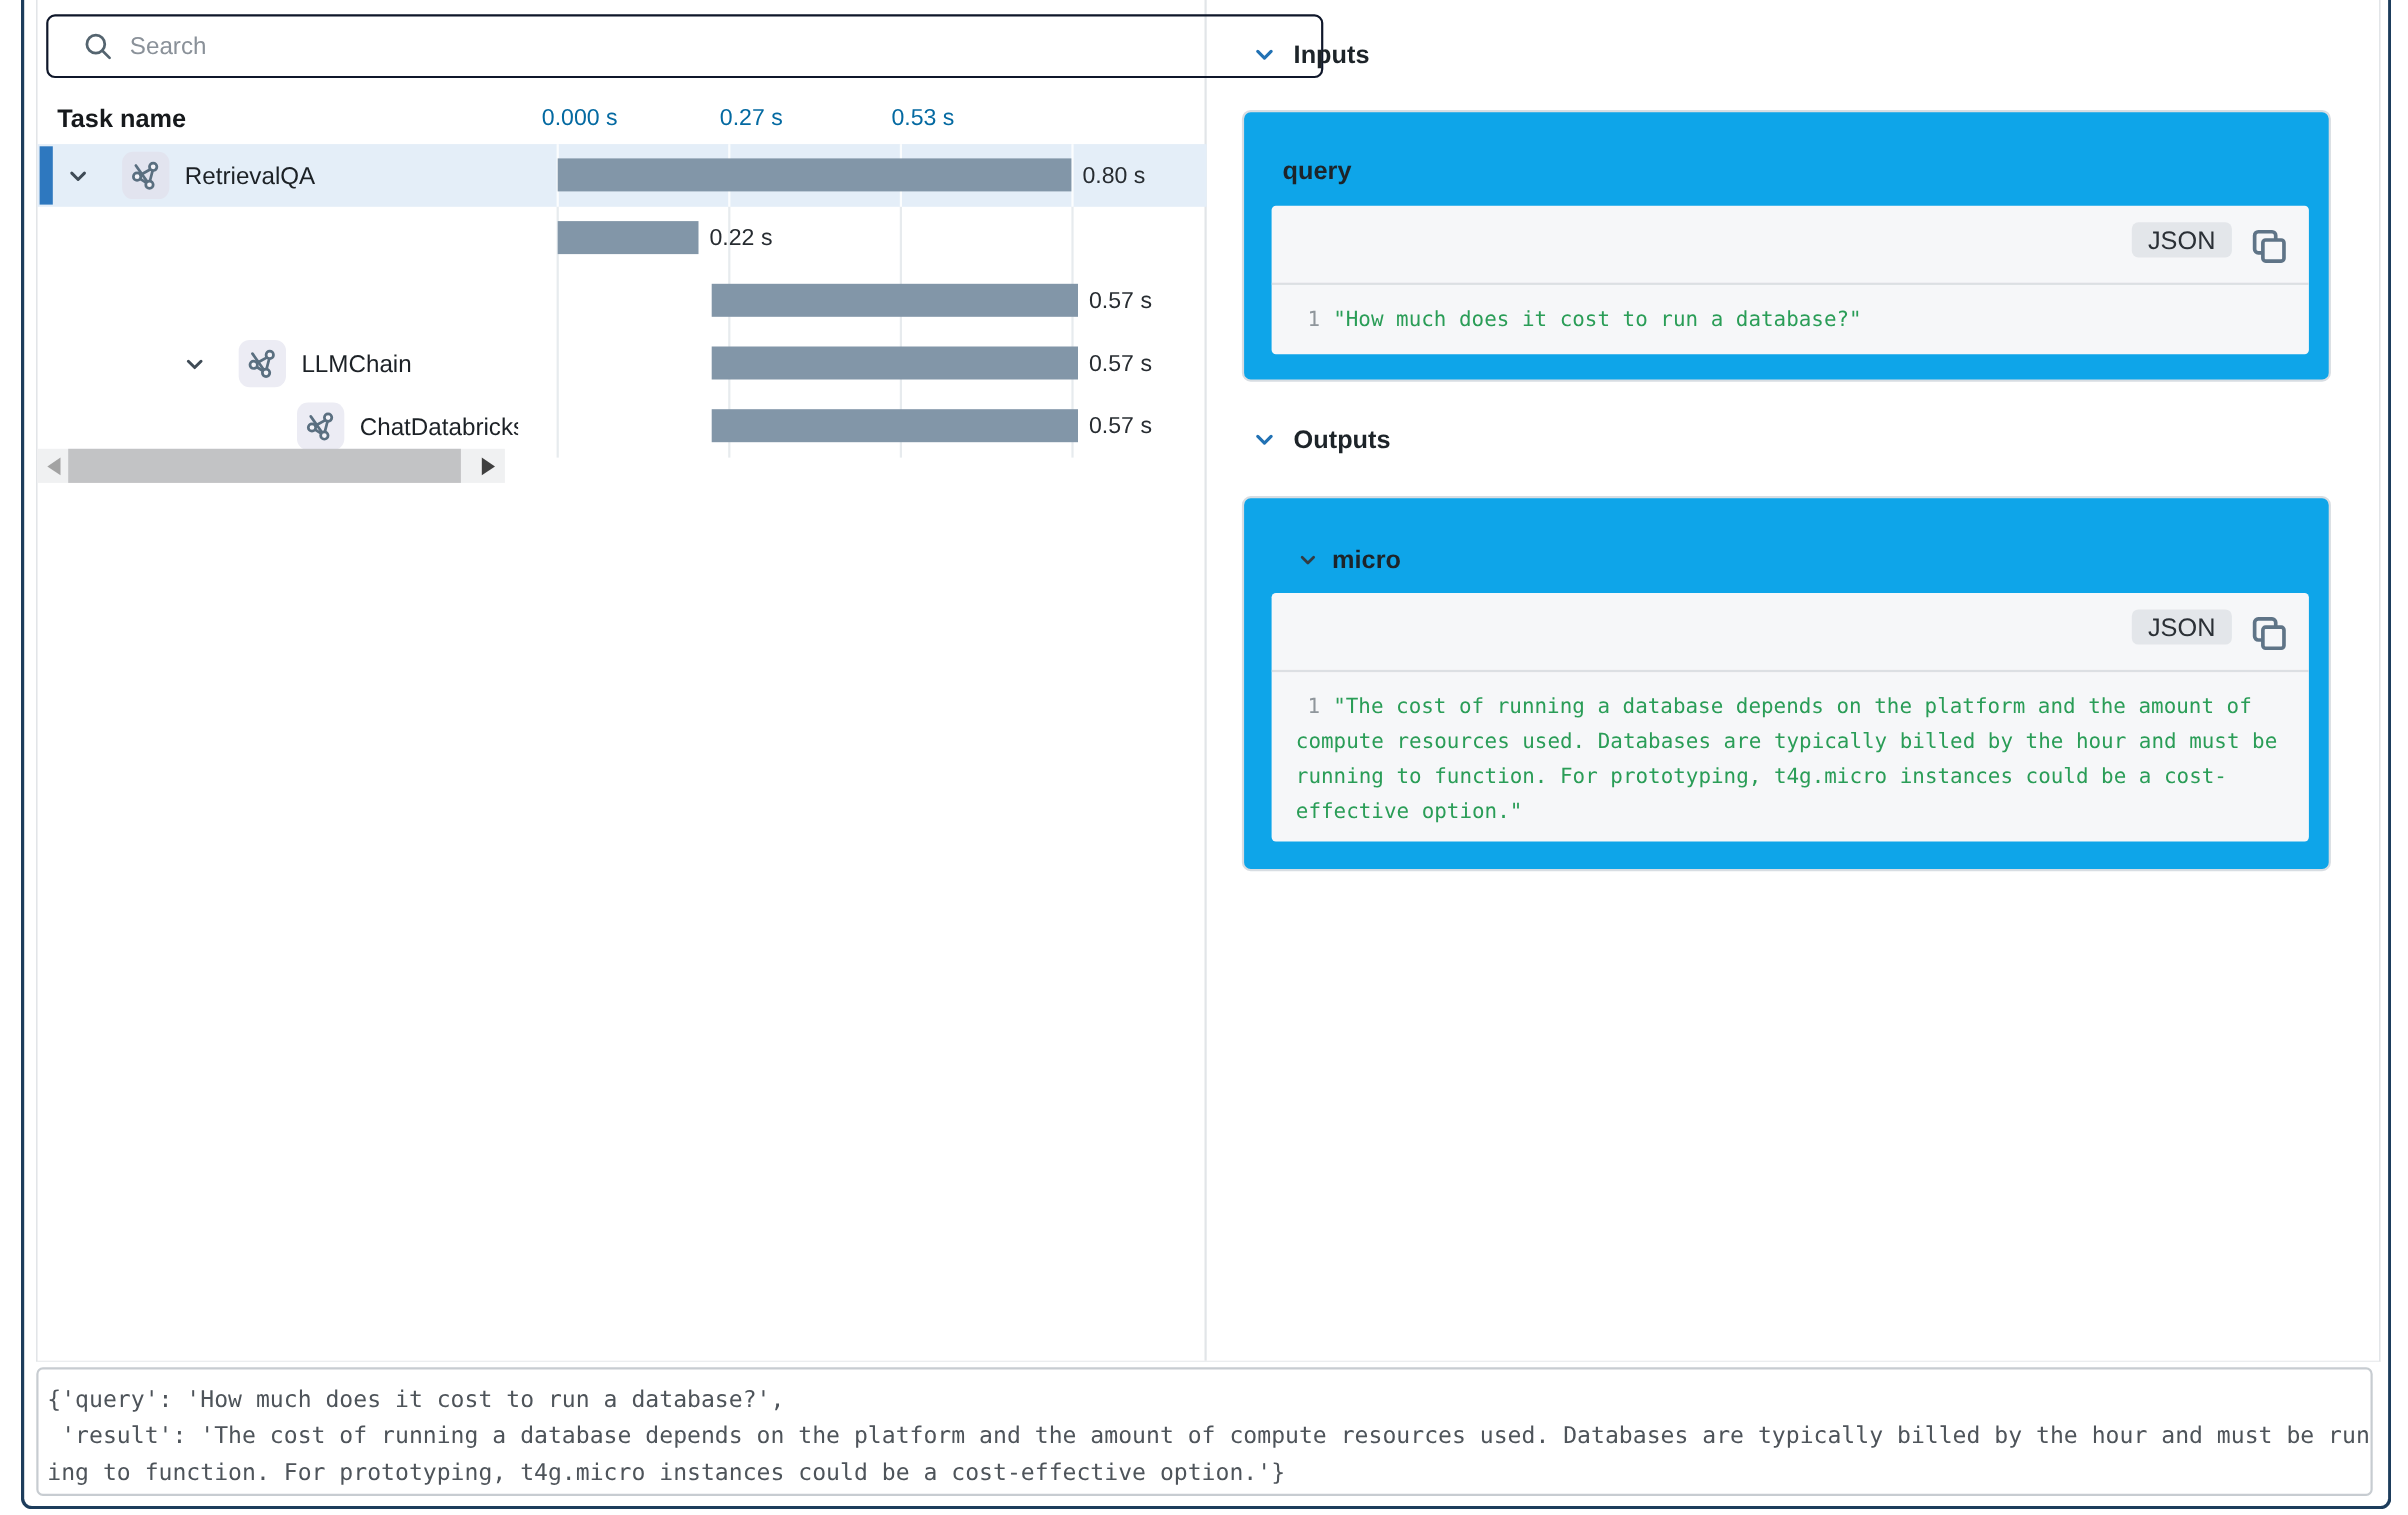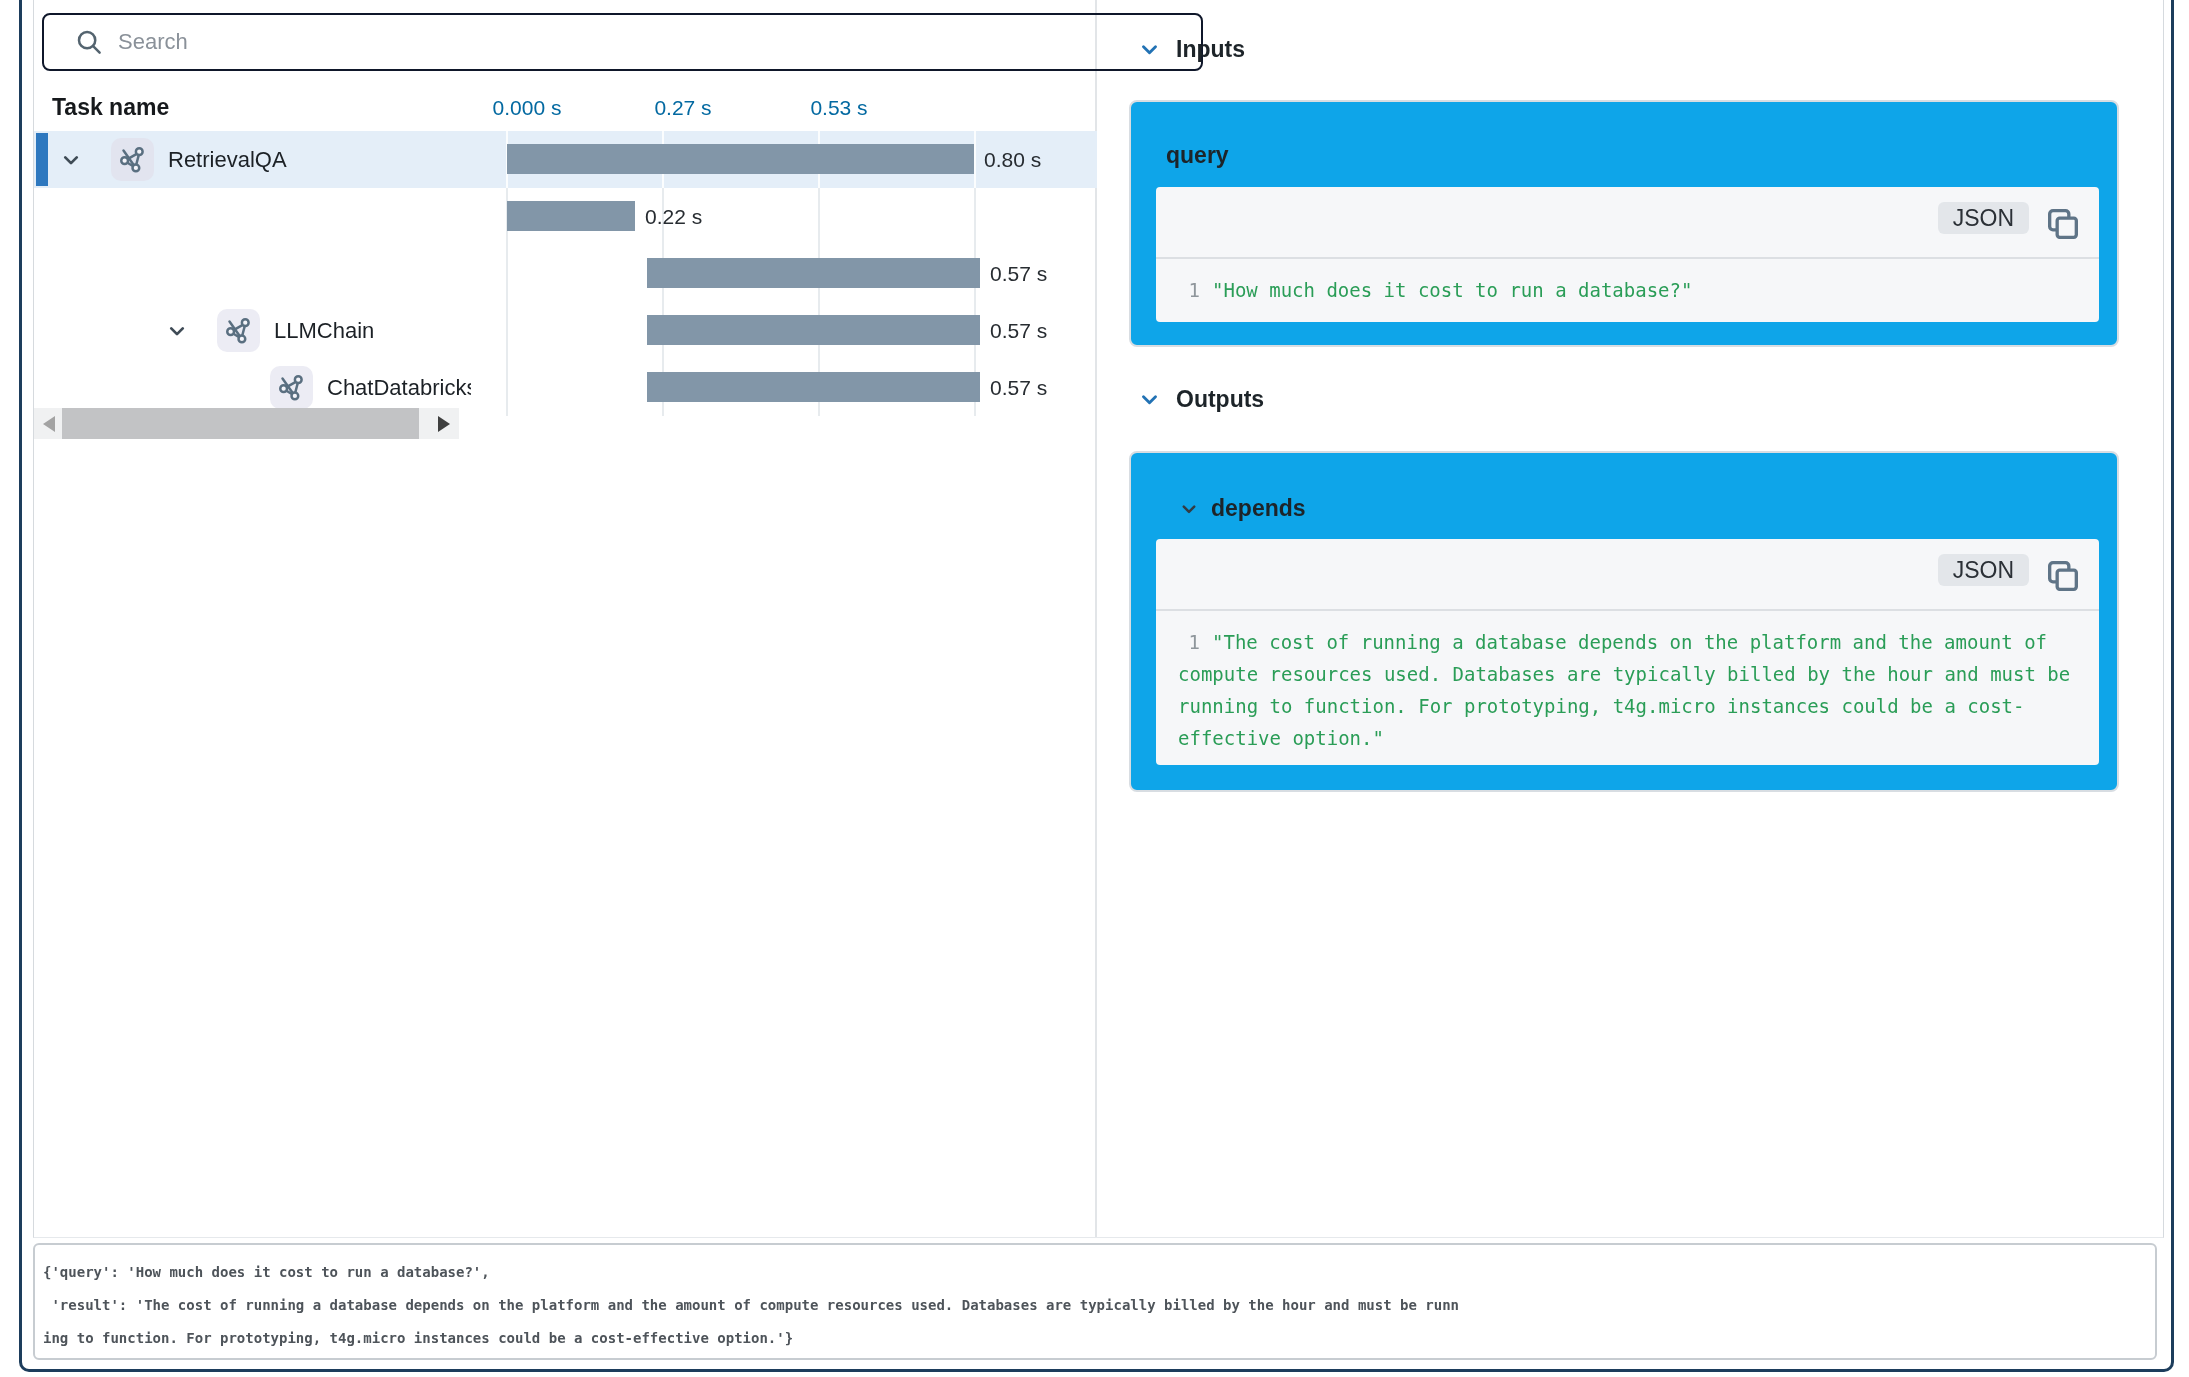--- a/index.html
+++ b/index.html
@@ -86,21 +86,21 @@
     border:none;border-radius:6px;font-size:23px;color:#2b3036;display:flex;align-items:center;
     font-family:"Liberation Sans","DejaVu Sans",sans-serif;}
   .copy-btn{position:absolute;right:16px;top:17px;width:40px;height:40px;background:none;border:none;padding:0;}
   .code-body{padding:15px 22px;font-size:19px;line-height:32px;color:var(--green);}
   .ln{color:#8f969c;display:inline-block;min-width:22px;text-align:right;margin-right:12px;}
   .code-str{color:var(--green);}
 
   
   .raw-box{position:absolute;left:33px;top:1243px;width:2124px;height:117px;
     border:2px solid #c7ccd1;border-radius:6px;padding:11px 8px;overflow:hidden;}
-  .raw-line{font-size:14px;line-height:33px;color:#4e545a;white-space:pre;font-weight:bold;}
+  .raw-line{font-size:21px;line-height:33px;color:#4e545a;white-space:pre;}
 </style>
 </head>
 <body>
 
 <svg width="0" height="0" style="position:absolute">
   <defs>
     <g id="i-chain" fill="none" stroke="#5a6f80" stroke-width="2.2" stroke-linecap="round">
       <line x1="4" y1="4" x2="14" y2="18.2"></line>
       <line x1="16.2" y1="6.8" x2="7.6" y2="11.6"></line>
       <line x1="7.2" y1="14.6" x2="12.6" y2="18"></line>
@@ -256,21 +256,21 @@
           <use href="#i-chevron"></use>
         </svg>
       <span class="title">Outputs</span>
     </div>
 
     <div class="card outputs-card">
       <div class="result-row">
         <svg width="20" height="20" viewBox="0 0 21 21" stroke="#333c44">
             <use href="#i-chevron"></use>
           </svg>
-        <span class="field-label2">depends</span>
+        <span class="field-label2">micro</span>
       </div>
       <div class="code-block">
         <div class="code-head">
           <button class="json-pill">JSON</button>
           <button class="copy-btn">
             <svg width="40" height="40" viewBox="0 0 24 24">
                 <use href="#i-copy"></use>
               </svg>
           </button>
         </div>

